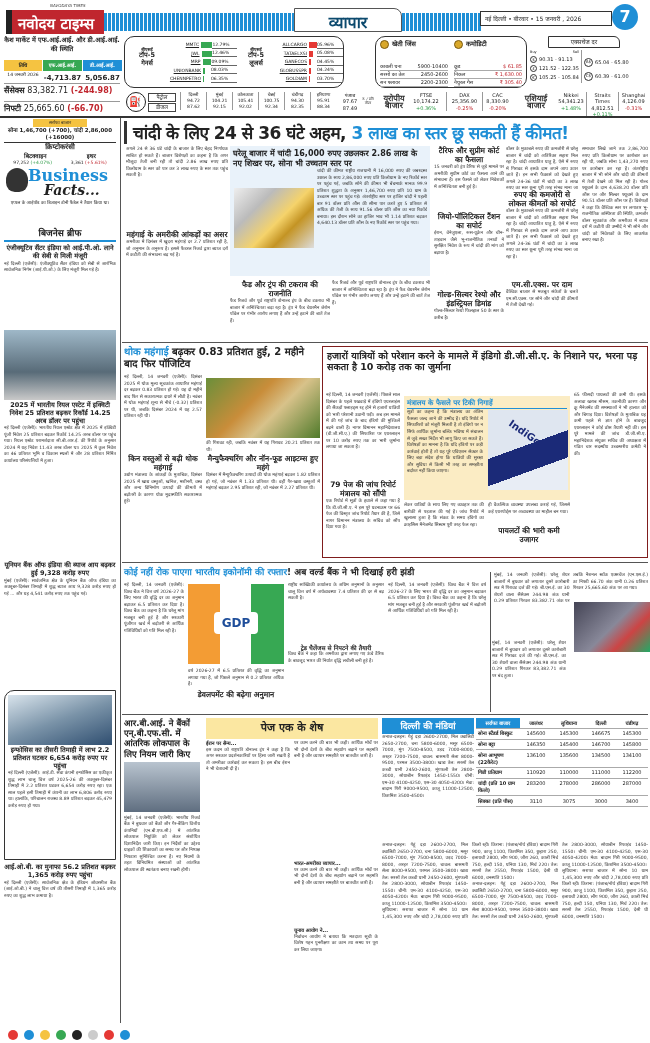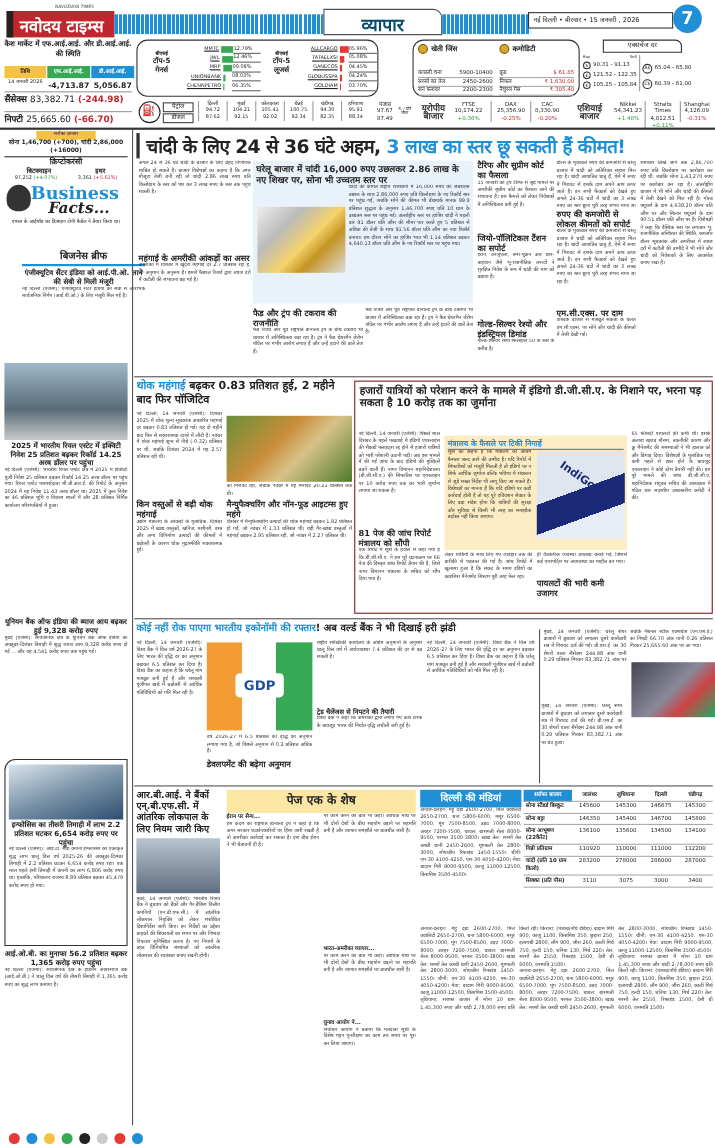--- a/index.html
+++ b/index.html
@@ -67,21 +67,21 @@
 .hl{font-size:6.5px;font-weight:bold;text-align:center;line-height:1.2}
 .txt{font-size:4.5px;color:#333;text-align:justify;line-height:1.45}
 .vline{width:1px;background:#555}
 .hline{height:1px;background:#555}
 
 .mh{left:124px;top:121px;width:524px;font:bold 17px "DejaVu Sans",sans-serif;letter-spacing:-0.5px;border-left:3px solid #333;padding-left:6px}
 .mh .blue{color:#1f8fd6}
 .photo{background:linear-gradient(135deg,#ccc,#888 40%,#ddd 60%,#999)}
 .gold{background:linear-gradient(135deg,#f5d36b,#c49424)}
 .story-hd{font-size:8px;font-weight:bold;line-height:1.2}
-.subhd{font-size:7.5px;font-weight:bold;line-height:1.2}
+.subhd{font-size:7.5px;font-weight:bold;text-align:center;line-height:1.2}
 .gold-tbl{display:grid;grid-template-columns:52px 32px 32px 30px 30px;font-size:5px;text-align:center}
 .gold-tbl div{padding:1.5px 0;border-bottom:0.5px solid #aaa}
 .gold-tbl .hd{background:#1f8fd6;color:#fff;font-weight:bold}
 .gold-tbl .h2{font-weight:bold}
 .gold-tbl .nm{text-align:left;font-weight:bold;padding-left:2px}
 .banner-blue{background:#1f8fd6;color:#fff;font-size:9px;font-weight:bold;text-align:center;padding:2px 0}
 .banner-yellow{background:#fbe7a1;font-size:11px;font-weight:bold;text-align:center;padding:3px 0}
 .footer-dots{left:0;top:1028px;width:650px;height:14px;display:flex;gap:6px;padding-left:8px;align-items:center}
 .footer-dots span{width:10px;height:10px;border-radius:50%}
 </style>
@@ -337,21 +337,21 @@
     <span><span>97,252</span> <span class="pos">(+4.07%)</span></span>
     <span><span>3,361</span> <span class="negc">(+5.61%)</span></span>
   </div>
 </div>
 <div class="abs bf">
   <div class="head"></div>
   <div class="b">Business</div>
   <div class="f">Facts...</div>
   <div class="s">एप्पल के आईपॉड का डिजाइन टोनी फैडेल ने तैयार किया था।</div>
 </div>
-<div class="abs" style="left:20px;top:227px;width:112px">
+<div class="abs" style="left:4px;top:227px;width:112px">
   <div class="sec-head">बिजनेस ब्रीफ</div>
   <div class="hl" style="margin-top:3px">एंजीक्यूटिव सैंटर इंडिया को आई.पी.ओ. लाने की सेबी से मिली मंजूरी</div>
   <div class="txt" style="height:64px;overflow:hidden">नई दिल्ली (एजेंसी): एंजीक्यूटिव सैंटर इंडिया को सेबी से आरंभिक सार्वजनिक निर्गम (आई.पी.ओ.) के लिए मंजूरी मिल गई है।</div>
 </div>
 <div class="abs photo" style="left:4px;top:330px;width:112px;height:70px;background:linear-gradient(180deg,#9fb8c8,#586b78 60%,#c9c9c9)"></div>
 <div class="abs" style="left:4px;top:402px;width:112px">
   <div class="hl">2025 में भारतीय रियल एस्टेट में इक्विटी निवेश 25 प्रतिशत बढ़कर रिकॉर्ड 14.25 अरब डॉलर पर पहुंचा</div>
   <div class="txt" style="height:90px;overflow:hidden">नई दिल्ली (एजेंसी): भारतीय रियल एस्टेट क्षेत्र में 2025 में इक्विटी पूंजी निवेश 25 प्रतिशत बढ़कर रिकॉर्ड 14.25 अरब डॉलर पर पहुंच गया। रियल एस्टेट परामर्शदाता सी.बी.आर.ई. की रिपोर्ट के अनुसार 2024 में यह निवेश 11.43 अरब डॉलर था। 2025 में कुल निवेश का 46 प्रतिशत भूमि व विकास स्थलों में और 28 प्रतिशत निर्मित कार्यालय परिसंपत्तियों में हुआ।</div>
 </div>
 <div class="abs" style="left:4px;top:562px;width:112px">
@@ -422,21 +422,21 @@
   <div class="txt" style="height:14px;overflow:hidden">की गिरावट रही, जबकि नवंबर में यह गिरावट 20.21 प्रतिशत तक थी।</div>
   <div class="subhd">मैन्युफैक्चरिंग और नॉन-फूड आइटम्स हुए महंगे</div>
   <div class="txt" style="height:80px;overflow:hidden">दिसंबर में मैन्युफैक्चरिंग उत्पादों की थोक महंगाई बढ़कर 1.82 प्रतिशत हो गई, जो नवंबर में 1.33 प्रतिशत थी। वहीं गैर-खाद्य वस्तुओं में महंगाई बढ़कर 2.95 प्रतिशत रही, जो नवंबर में 2.27 प्रतिशत थी।</div>
 </div>
 
 <div class="abs" style="left:322px;top:346px;width:326px;height:212px;border:1px solid #7f1d1d">
   <div class="story-hd" style="font-size:9.5px;padding:3px 4px">हजारों यात्रियों को परेशान करने के मामले में इंडिगो डी.जी.सी.ए. के निशाने पर, भरना पड़ सकता है 10 करोड़ तक का जुर्माना</div>
 </div>
 <div class="abs" style="left:326px;top:392px;width:74px">
   <div class="txt" style="height:88px;overflow:hidden">नई दिल्ली, 14 जनवरी (एजेंसी): पिछले साल दिसंबर के पहले पखवाड़े में इंडिगो एयरलाइंस की सैंकड़ों फ्लाइट्स रद्द होने से हजारों यात्रियों को भारी परेशानी उठानी पड़ी। अब इस मामले में की गई जांच के बाद इंडिगो की मुश्किलें बढ़ने वाली हैं। नागर विमानन महानिदेशालय (डी.जी.सी.ए.) की सिफारिश पर एयरलाइन पर 10 करोड़ रुपए तक का भारी जुर्माना लगाया जा सकता है।</div>
-  <div class="subhd">81 पेज की जांच रिपोर्ट मंत्रालय को सौंपी</div>
+  <div class="subhd">79 पेज की जांच रिपोर्ट मंत्रालय को सौंपी</div>
   <div class="txt" style="height:62px;overflow:hidden">एक रिपोर्ट में सूत्रों के हवाले से कहा गया है कि डी.जी.सी.ए. ने इस पूरे घटनाक्रम पर 66 पेज की विस्तृत जांच रिपोर्ट तैयार की है, जिसे नागर विमानन मंत्रालय के सचिव को सौंप दिया गया है।</div>
 </div>
 <div class="abs" style="left:404px;top:396px;width:166px;height:104px;background:#fbecc4;padding:3px">
   <div style="font-size:7px;font-weight:bold;color:#1f8fd6;border-bottom:1px solid #1f8fd6">मंत्रालय के फैसले पर टिकी निगाहें</div>
   <div class="txt" style="width:76px;height:72px;overflow:hidden">सूत्रों का कहना है कि मंत्रालय का अंतिम फैसला जल्द आने की उम्मीद है। यदि रिपोर्ट में सिफारिशों को मंजूरी मिलती है तो इंडिगो पर न सिर्फ आर्थिक जुर्माना बल्कि भविष्य में संचालन से जुड़े सख्त निर्देश भी लागू किए जा सकते हैं। विशेषज्ञों का मानना है कि यदि इंडिगो पर कड़ी कार्रवाई होती है तो यह पूरे एविएशन सेक्टर के लिए बड़ा संदेश होगा कि यात्रियों की सुरक्षा और सुविधा से किसी भी तरह का समझौता बर्दाश्त नहीं किया जाएगा।</div>
 </div>
 <div class="abs" style="left:488px;top:410px;width:80px;height:80px;background:linear-gradient(160deg,#dfe6f0 0 45%,#1b2a78 45% 70%,#e8edf5 70%)">
   <div style="transform:rotate(35deg);margin:24px 0 0 16px;color:#1b2a78;font-size:10px;font-weight:bold">IndiGo</div>
 </div>
 <div class="abs" style="left:404px;top:502px;width:80px">

